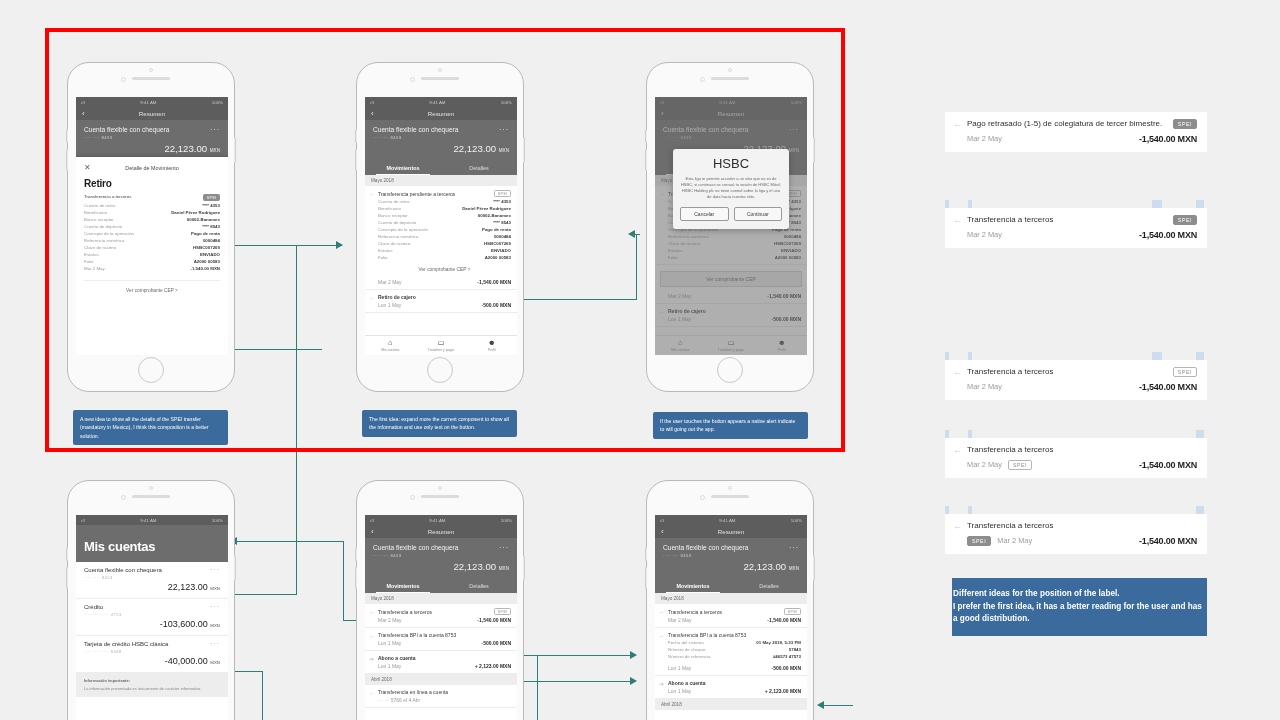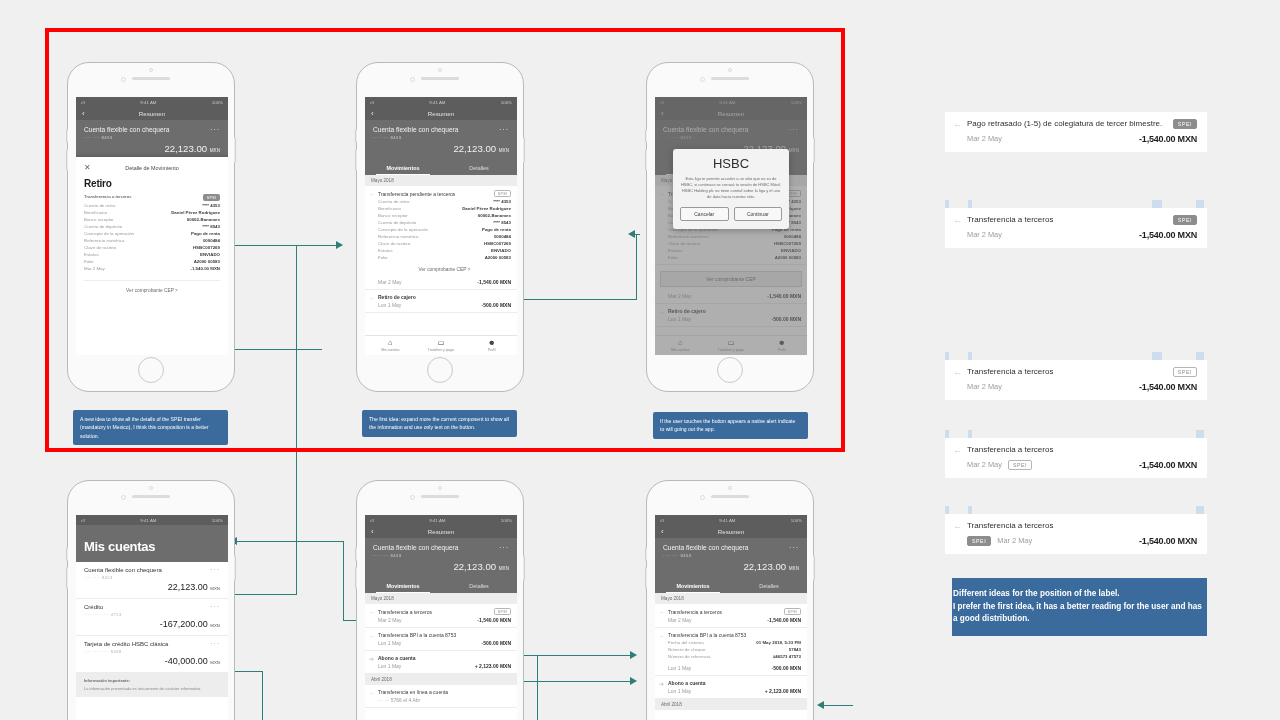--- a/index.html
+++ b/index.html
@@ -604,21 +604,21 @@
           </div>
         <div class="mk">···· ···· 8453</div>
         <div class="am"><span>22,123.00</span> <small>MXN</small></div>
       </div>
       <div class="mc-card">
         <div class="r1">
             <span class="nm">Crédito</span>
           <span class="dd">···</span>
           </div>
         <div class="mk">···· ···· ···· 4753</div>
-        <div class="am"><span>-167,200.00</span> <small>MXN</small></div>
+        <div class="am"><span>-103,600.00</span> <small>MXN</small></div>
       </div>
       <div class="mc-card">
         <div class="r1">
             <span class="nm">Tarjeta de crédito HSBC clásica</span>
           <span class="dd">···</span>
           </div>
         <div class="mk">···· ···· ···· 8488</div>
         <div class="am"><span>-40,000.00</span> <small>MXN</small></div>
       </div>
       <div class="mc-note">

